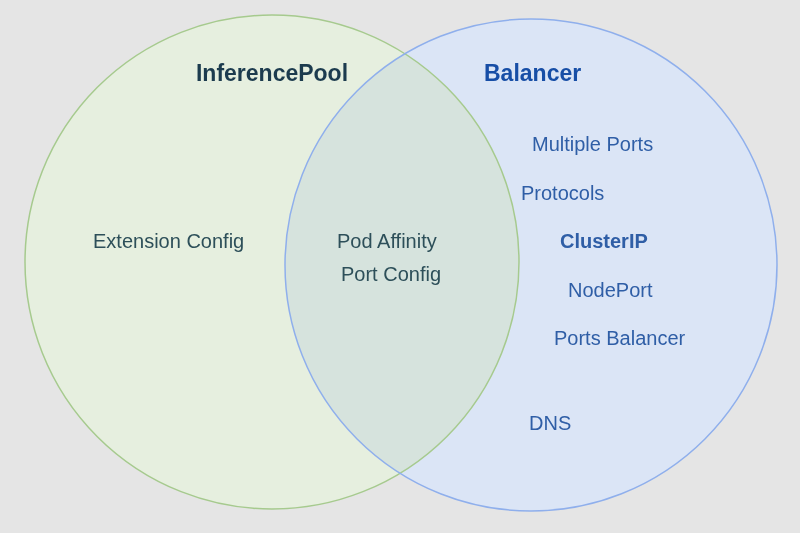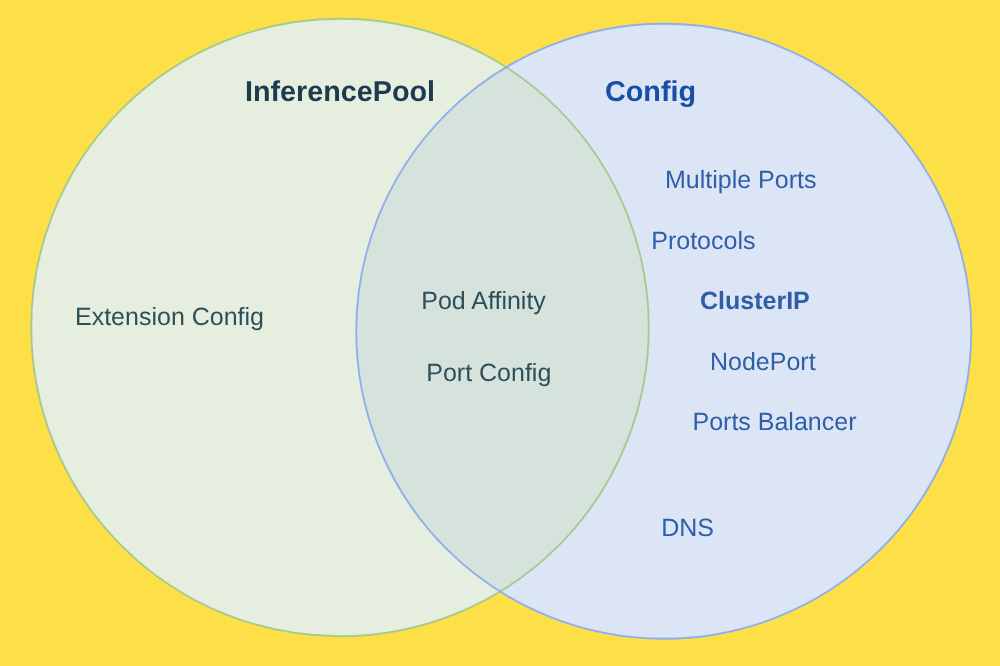--- a/index.html
+++ b/index.html
@@ -5,21 +5,21 @@
   html, body {
     margin: 0;
     padding: 0;
     background: #ffffff;
     font-family: "Liberation Sans", sans-serif;
   }
   .canvas {
     position: relative;
     width: 800px;
     height: 533px;
-    background: #fde047;
+    background: #e5e5e5;
     overflow: hidden;
   }
   .venn-svg {
     position: absolute;
     left: 0;
     top: 0;
     width: 800px;
     height: 533px;
   }
   .circle-outline-left {
@@ -50,25 +50,25 @@
     transform: translateX(-50%);
   }
   .title-right {
     color: #174ea6;
     left: 484px;
     top: 60px;
   }
   .teal-item { color: #2d4f59; }
   .blue-item { color: #2f5ea6; }
 
-  .l0 { left: 60px;  top: 230px; margin-top: 13px; }
+  .l0 { left: 93px;  top: 230px; }
   .l1 { left: 78px;  top: 280px; }
 
   .m0 { left: 337px; top: 230px; }
-  .m1 { left: 341px; top: 288px; }
+  .m1 { left: 341px; top: 263px; }
 
   .r0 { left: 532px; top: 133px; }
   .r1 { left: 521px; top: 182px; }
   .r2 { left: 560px; top: 230px; font-weight: bold; }
   .r3 { left: 568px; top: 279px; }
   .r4 { left: 554px; top: 327px; }
   .r5 { left: 544px; top: 376px; }
   .r6 { left: 529px; top: 412px; }
 </style>
 </head>
@@ -85,21 +85,21 @@
     <circle cx="272" cy="262" r="247" fill="#e6efdf"></circle>
     <circle cx="531" cy="265" r="246" fill="#dbe5f6"></circle>
     <g clip-path="url(#clip-green)">
       <circle cx="531" cy="265" r="246" fill="#d6e3dd"></circle>
     </g>
     <circle class="circle-outline-left" cx="272" cy="262" r="247"></circle>
     <circle class="circle-outline-right" cx="531" cy="265" r="246"></circle>
   </svg>
 
   <div class="label title title-left">InferencePool</div>
-  <div class="label title title-right">Config</div>
+  <div class="label title title-right">Balancer</div>
 
   <div class="label teal-item l0">Extension Config</div>
 
   <div class="label teal-item m0">Pod Affinity</div>
   <div class="label teal-item m1">Port Config</div>
 
   <div class="label blue-item r0">Multiple Ports</div>
   <div class="label blue-item r1">Protocols</div>
   <div class="label blue-item r2">ClusterIP</div>
   <div class="label blue-item r3">NodePort</div>

